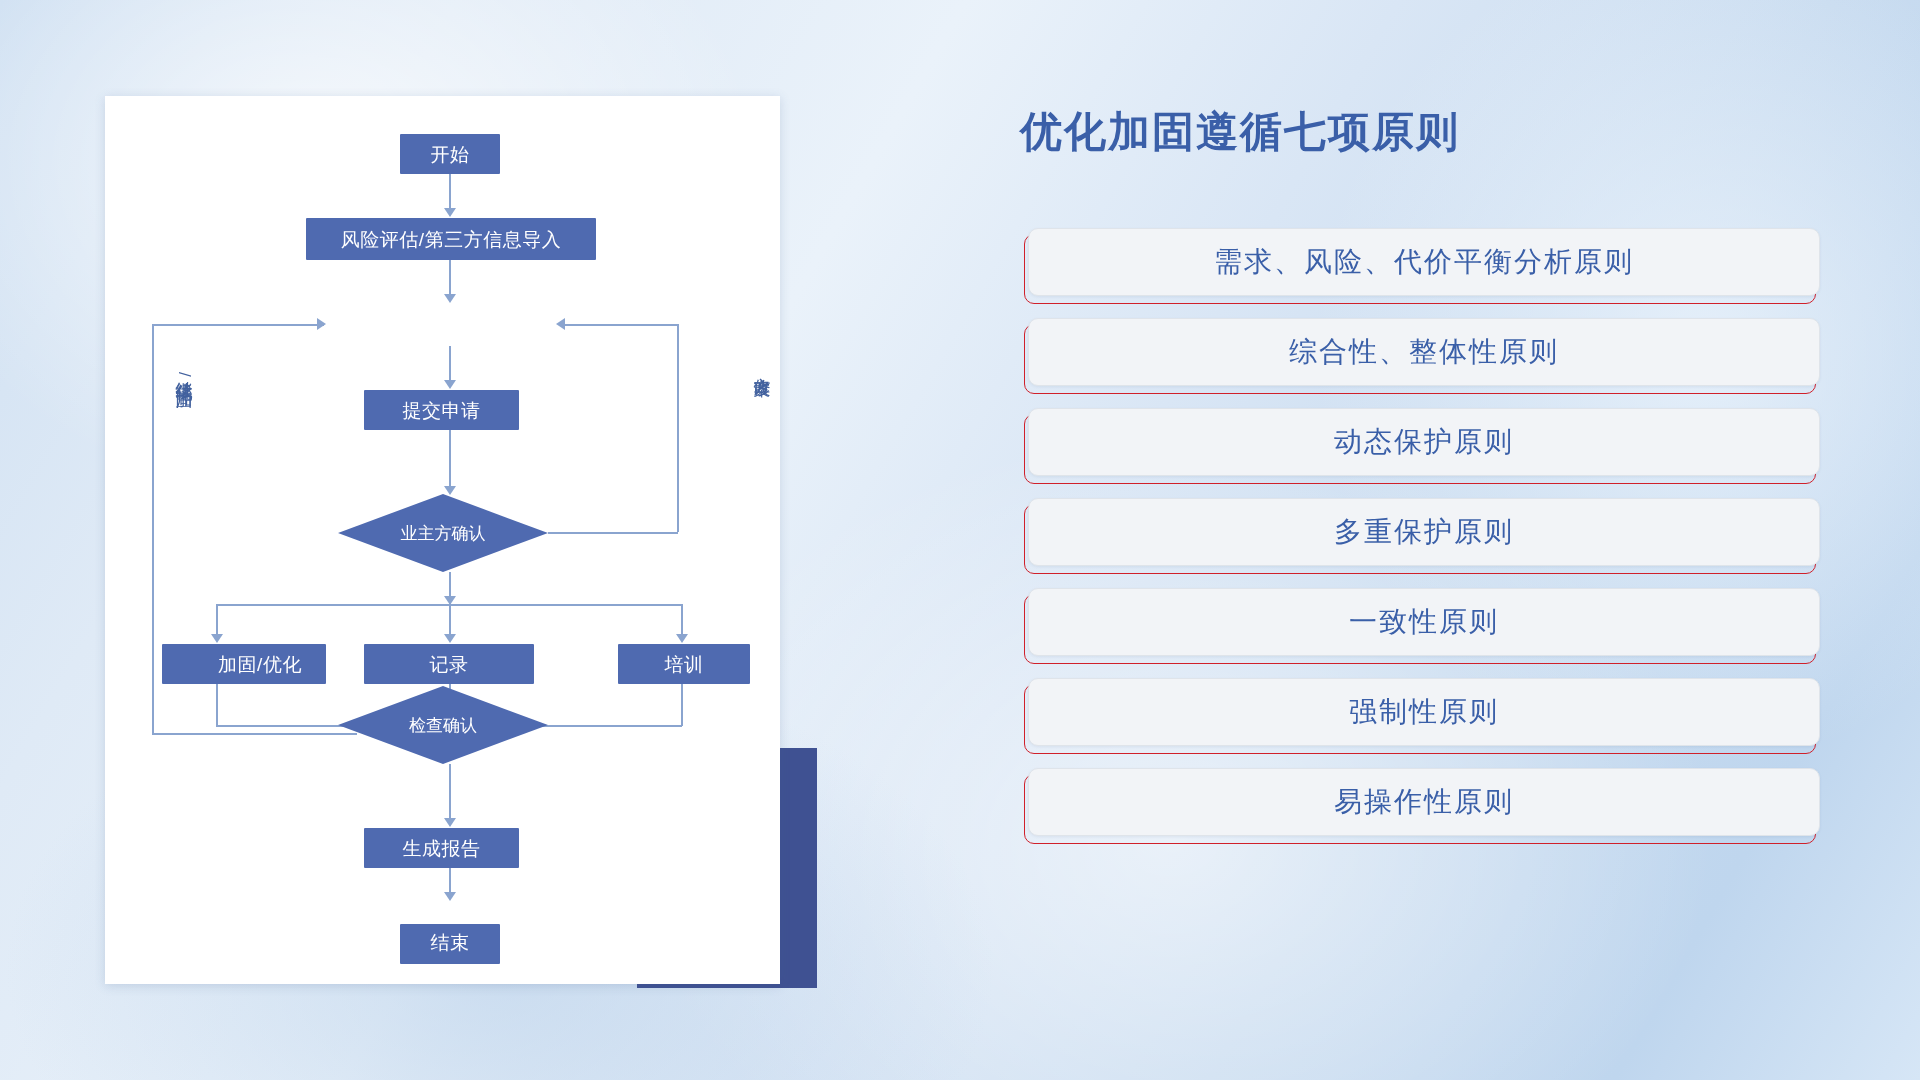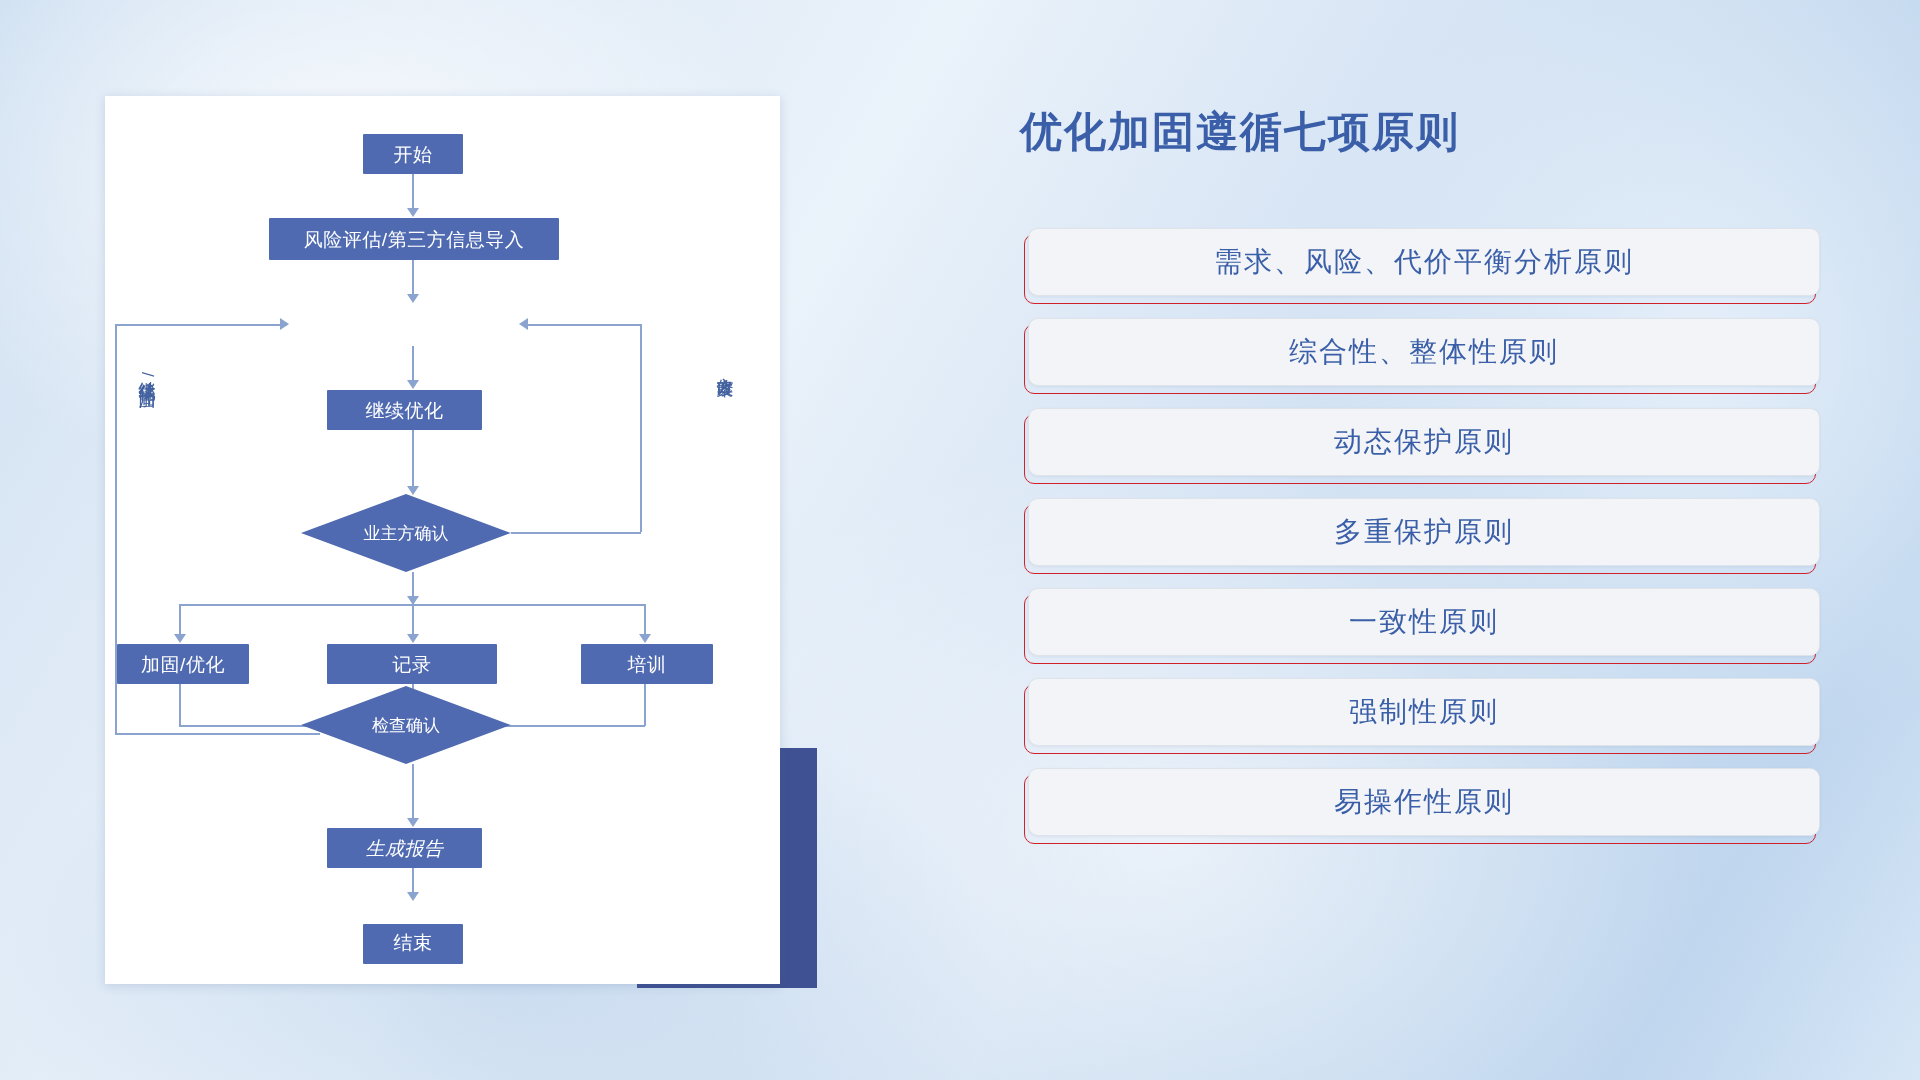--- a/index.html
+++ b/index.html
@@ -53,20 +53,21 @@
     left: 105px;
     top: 96px;
     width: 675px;
     height: 888px;
     background: #ffffff;
     box-shadow: 0 2px 10px rgba(60,90,140,0.18);
   }
   .flow-inner {
     position: absolute;
     inset: 0;
+    margin-left: 37px;
   }
   .node {
     position: absolute;
     background: #4f6ab0;
     color: #ffffff;
     font-size: 19px;
     line-height: 1;
     display: flex;
     align-items: center;
     justify-content: center;
@@ -202,21 +203,21 @@
     <div class="ln v" style="left:307px; top:78px; height:37px;"></div>
     <div class="arrow-down" style="left:302px; top:112px;"></div>
 
     <div class="node" style="left:164px; top:122px; width:290px; height:42px;">风险评估/第三方信息导入</div>
     <div class="ln v" style="left:307px; top:164px; height:38px;"></div>
     <div class="arrow-down" style="left:302px; top:198px;"></div>
 
     <div class="ln v" style="left:307px; top:250px; height:38px;"></div>
     <div class="arrow-down" style="left:302px; top:284px;"></div>
 
-    <div class="node" style="left:222px; top:294px; width:155px; height:40px;">继续优化</div>
+    <div class="node" style="left:222px; top:294px; width:155px; height:40px;">提交申请</div>
     <div class="ln v" style="left:307px; top:334px; height:60px;"></div>
     <div class="arrow-down" style="left:302px; top:390px;"></div>
 
     <div class="diamond-wrap" style="left:196px; top:398px; width:210px; height:78px;">
       <div class="dmd"></div>
       <div class="dlabel">业主方确认</div>
     </div>
 
     <div class="ln h" style="left:406px; top:436px; width:130px;"></div>
     <div class="ln v" style="left:535px; top:228px; height:208px;"></div>
@@ -230,21 +231,21 @@
 
     <div class="ln v" style="left:307px; top:476px; height:32px;"></div>
     <div class="ln h" style="left:74px; top:508px; width:466px;"></div>
     <div class="ln v" style="left:74px; top:508px; height:34px;"></div>
     <div class="ln v" style="left:307px; top:508px; height:34px;"></div>
     <div class="ln v" style="left:539px; top:508px; height:34px;"></div>
     <div class="arrow-down" style="left:69px; top:538px;"></div>
     <div class="arrow-down" style="left:302px; top:538px;"></div>
     <div class="arrow-down" style="left:534px; top:538px;"></div>
 
-    <div class="node" style="left:12px; top:548px; width:132px; height:40px;">加固/优化</div>
+    <div class="node" style="left:20px; top:548px; width:132px; height:40px;padding-left:32px;">加固/优化</div>
     <div class="node" style="left:222px; top:548px; width:170px; height:40px;">记录</div>
     <div class="node" style="left:476px; top:548px; width:132px; height:40px;">培训</div>
 
     <div class="ln v" style="left:74px; top:588px; height:42px;"></div>
     <div class="ln v" style="left:539px; top:588px; height:42px;"></div>
     <div class="ln h" style="left:74px; top:490px; width:0px;"></div>
     <div class="ln h" style="left:74px; top:488px; width:0px;"></div>
     <div class="ln h" style="left:74px; top:489px; width:0px;"></div>
     <div class="ln h" style="left:74px; top:629px; width:466px;"></div>
     <div class="ln v" style="left:307px; top:588px; height:41px;"></div>
@@ -254,21 +255,21 @@
     <div class="arrow-down" style="left:302px; top:652px;"></div>
 
     <div class="diamond-wrap" style="left:196px; top:590px; width:210px; height:78px;">
       <div class="dmd"></div>
       <div class="dlabel">检查确认</div>
     </div>
 
     <div class="ln v" style="left:307px; top:668px; height:58px;"></div>
     <div class="arrow-down" style="left:302px; top:722px;"></div>
 
-    <div class="node" style="left:222px; top:732px; width:155px; height:40px;font-style:italic;">生成报告</div>
+    <div class="node" style="left:222px; top:732px; width:155px; height:40px;">生成报告</div>
     <div class="ln v" style="left:307px; top:772px; height:28px;"></div>
     <div class="arrow-down" style="left:302px; top:796px;"></div>
 
     <div class="node" style="left:258px; top:828px; width:100px; height:40px;font-family:Liberation Mono, monospace;">结束</div>
 
   </div>
 </div>
 
 <div class="right-title">优化加固遵循七项原则</div>
 

